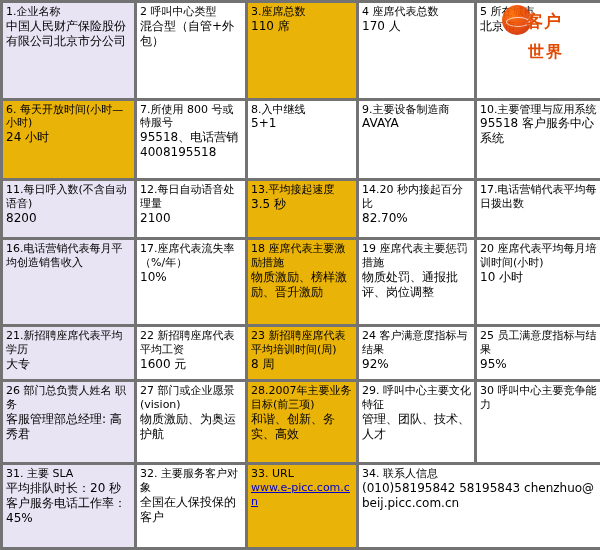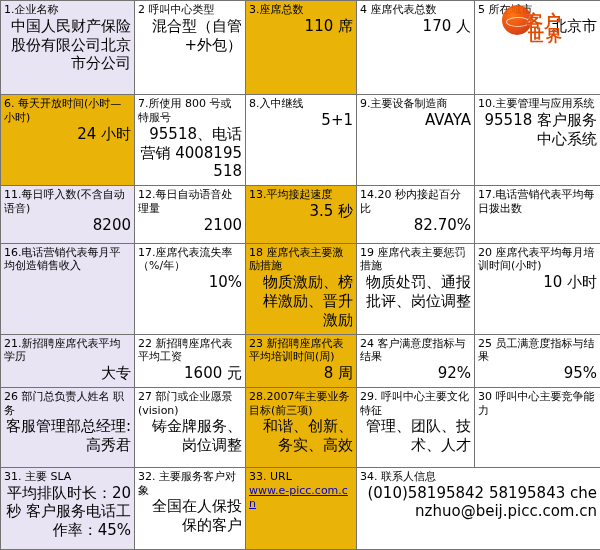--- a/index.html
+++ b/index.html
@@ -18,40 +18,39 @@
     width: 600px;
     height: 550px;
   }
   table.grid {
     border-collapse: collapse;
     width: 600px;
     height: 550px;
     table-layout: fixed;
   }
   table.grid td {
-    border: 1px solid #737373;
+    border: 3px solid #737373;
     vertical-align: top;
     padding: 2px 3px 2px 3px;
     font-size: 11px;
     line-height: 1.25;
     overflow: hidden;
     word-break: break-all;
   }
   .lbl {
     display: block;
     font-size: 11px;
     line-height: 1.25;
     color: #000000;
   }
   .val {
     display: block;
-    font-size: 15px;
+    font-size: 12px;
     line-height: 1.25;
     color: #000000;
-    text-align: right;
   }
   
   .bg-lav   { background: #e8e4f4; }
   .bg-white { background: #ffffff; margin-left: 27px; }
   .bg-yel   { background: #eab308; }
   .link {
     color: #0000cc;
     text-decoration: underline;
     font-size: 11px;
     word-break: break-all;
@@ -92,21 +91,21 @@
     font-size: 17px;
     font-weight: bold;
     color: #e24a00;
     letter-spacing: 1px;
     font-family: Liberation Mono, monospace;
     text-shadow: 0 0 1px rgba(255,255,255,.8);
   }
   #logo .lsub {
     position: absolute;
     left: 28px;
-    top: 24px;
+    top: 40px;
     font-size: 16px;
     font-weight: bold;
     color: #e24a00;
     letter-spacing: 2px;
   }
 </style>
 </head>
 <body>
 
 <div id="sheet">
@@ -236,21 +235,21 @@
         </td>
       </tr>
 
       <tr style="height:78px">
         <td class="bg-lav">
           <span class="lbl">26 部门总负责人姓名 职务</span>
           <span class="val">客服管理部总经理: 高秀君</span>
         </td>
         <td class="bg-white">
           <span class="lbl">27 部门或企业愿景(vision)</span>
-          <span class="val">铸金牌服务、岗位调整</span>
+          <span class="val">物质激励、为奥运护航</span>
         </td>
         <td class="bg-yel">
           <span class="lbl">28.2007年主要业务目标(前三项)</span>
           <span class="val">和谐、创新、务实、高效</span>
         </td>
         <td class="bg-white">
           <span class="lbl">29.  呼叫中心主要文化特征</span>
           <span class="val">管理、团队、技术、人才</span>
         </td>
         <td class="bg-white">

